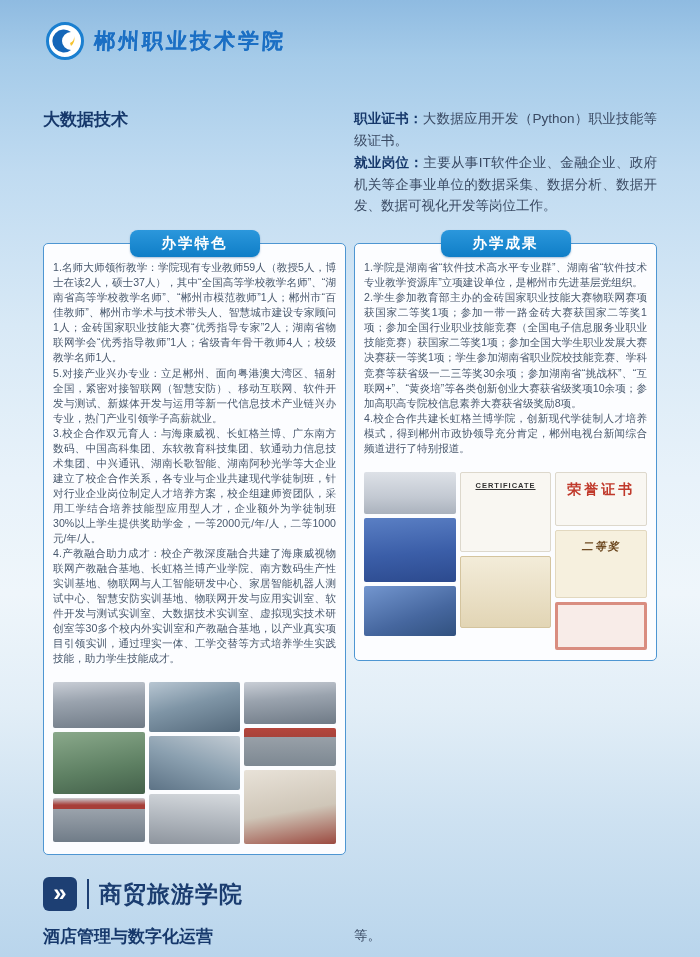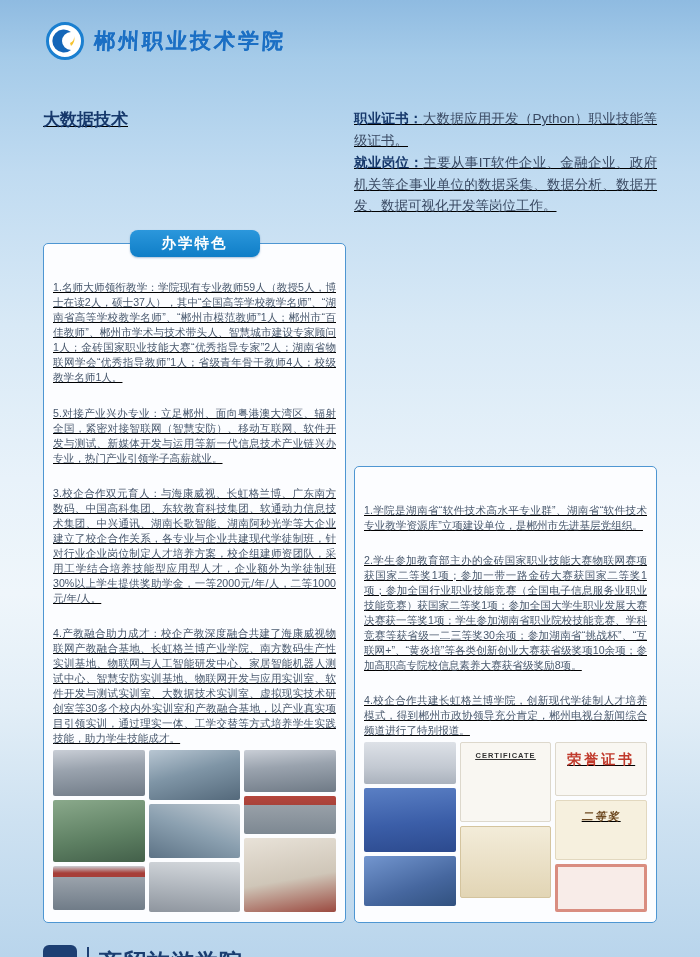--- a/index.html
+++ b/index.html
@@ -9,39 +9,39 @@
     background:linear-gradient(180deg,#8fbbe1 0%,#a5cbe9 6%,#c0dbf1 18%,#d8e9f6 34%,
                #e8f2fa 50%,#eff6fb 62%,#e2eef7 74%,#cde1f1 86%,#b9d5ec 100%);
   }
   
   .hdr { display:flex; align-items:center; gap:10px; padding:22px 0 0 46px; }
   .logo { width:38px; height:38px; flex:0 0 auto; }
   .college-name { font-size:21px; font-weight:bold; color:#1b6fc4; letter-spacing:3px;
     transform:skewX(-3deg); text-shadow:0 0 .5px #1b6fc4; }
   
   main { padding:0 43px; }
-  .cols { display:flex; gap:8px;text-decoration:underline; }
+  .cols { display:flex; gap:8px; }
   .col { flex:1 1 0; min-width:0; }
   
   .top-info { margin-top:48px; }
   h3.mtitle { font-size:17px; font-weight:bold; color:#16386b; margin-bottom:7px; }
   p.body { font-size:13.5px; line-height:1.62; color:#3a4a63; text-align:justify; }
   p.body b { color:#16386b; font-weight:bold; }
   
-  .boxes { margin-top:26px; align-items:flex-end; }
+  .boxes { margin-top:26px; align-items:flex-start; }
   .fbox { position:relative; flex:1 1 0; min-width:0; background:#fcfdff;
     border:1.5px solid #4e96d2; border-radius:5px; padding:16px 9px 10px 9px; }
   .ribbon { position:absolute; top:-14px; left:50%; transform:translateX(-50%);
     min-width:130px; height:27px; line-height:27px; padding:0 18px; text-align:center;
     color:#fff; font-size:14.5px; font-weight:bold; letter-spacing:2px;
     background:linear-gradient(180deg,#2b97dc,#0f7ec7); border-radius:8px;
     box-shadow:0 1px 2px rgba(20,80,140,.35); white-space:nowrap; }
-  p.bi { font-size:10.6px; line-height:1.42; color:#48586d; text-align:justify;margin-top:20px; }
+  p.bi { font-size:10.6px; line-height:1.42; color:#48586d; text-align:justify; }
   
-  .pgrid { display:flex; gap:4px; margin-top:4px; }
+  .pgrid { display:flex; gap:4px; margin-top:16px; }
   .pcol { flex:1 1 0; display:flex; flex-direction:column; gap:4px; min-width:0; }
   .ph { border-radius:2px; overflow:hidden; }
   .g-people  { background:linear-gradient(175deg,#c9ced6 0%,#9aa3ae 40%,#6f7a86 100%); }
   .g-redban  { background:linear-gradient(180deg,#b5463c 0%,#a8423a 24%,#98a0a8 24%,#7d8892 100%); }
   .g-lab     { background:linear-gradient(165deg,#b8c6d2 0%,#7f95a6 45%,#54697b 100%); }
   .g-lab2    { background:linear-gradient(200deg,#c3ccd4 0%,#8ba0b0 50%,#5d7386 100%); }
   .g-green   { background:linear-gradient(170deg,#8aa98b 0%,#5d7f62 60%,#43604a 100%); }
   .g-hall    { background:linear-gradient(180deg,#caced4 0%,#a73e38 16%,#a73e38 26%,#9aa2ab 26%,#707c88 100%); }
   .g-blue    { background:linear-gradient(175deg,#5a7fc4 0%,#3b5ea8 55%,#2c4a8e 100%); }
   .g-blue2   { background:linear-gradient(160deg,#7396cf 0%,#46679f 60%,#31517f 100%); }
@@ -116,20 +116,21 @@
           </div>
           <div class="pcol">
             <div class="ph g-people" style="height:42px"></div>
             <div class="ph g-redban" style="height:38px"></div>
             <div class="ph g-door" style="height:74px"></div>
           </div>
         </div>
       </div>
 
       <div class="fbox">
+        <div class="ribbon">办学成果</div>
         <p class="bi">1.学院是湖南省“软件技术高水平专业群”、湖南省“软件技术专业教学资源库”立项建设单位，是郴州市先进基层党组织。</p>
         <p class="bi">2.学生参加教育部主办的金砖国家职业技能大赛物联网赛项获国家二等奖1项；参加一带一路金砖大赛获国家二等奖1项；参加全国行业职业技能竞赛（全国电子信息服务业职业技能竞赛）获国家二等奖1项；参加全国大学生职业发展大赛决赛获一等奖1项；学生参加湖南省职业院校技能竞赛、学科竞赛等获省级一二三等奖30余项；参加湖南省“挑战杯”、“互联网+”、“黄炎培”等各类创新创业大赛获省级奖项10余项；参加高职高专院校信息素养大赛获省级奖励8项。</p>
         <p class="bi">4.校企合作共建长虹格兰博学院，创新现代学徒制人才培养模式，得到郴州市政协领导充分肯定，郴州电视台新闻综合频道进行了特别报道。</p>
         <div class="pgrid">
           <div class="pcol">
             <div class="ph g-stage" style="height:42px"></div>
             <div class="ph g-blue" style="height:64px"></div>
             <div class="ph g-blue2" style="height:50px"></div>
           </div>
           <div class="pcol">
@@ -138,21 +139,21 @@
               <span class="seal"></span>
             </div>
             <div class="ph c-gold" style="height:72px">
               <span class="seal" style="margin-top:30px"></span>
             </div>
           </div>
           <div class="pcol">
             <div class="ph c-white" style="height:54px">
               <span class="clabel honor">荣誉证书</span>
             </div>
-            <div class="ph c-cream" style="height:60px">
+            <div class="ph c-cream" style="height:68px">
               <span class="clabel second">二等奖</span>
               <span class="seal" style="margin-top:2px"></span>
             </div>
             <div class="ph c-red" style="height:48px"></div>
           </div>
         </div>
       </div>
 
     </section>
 

